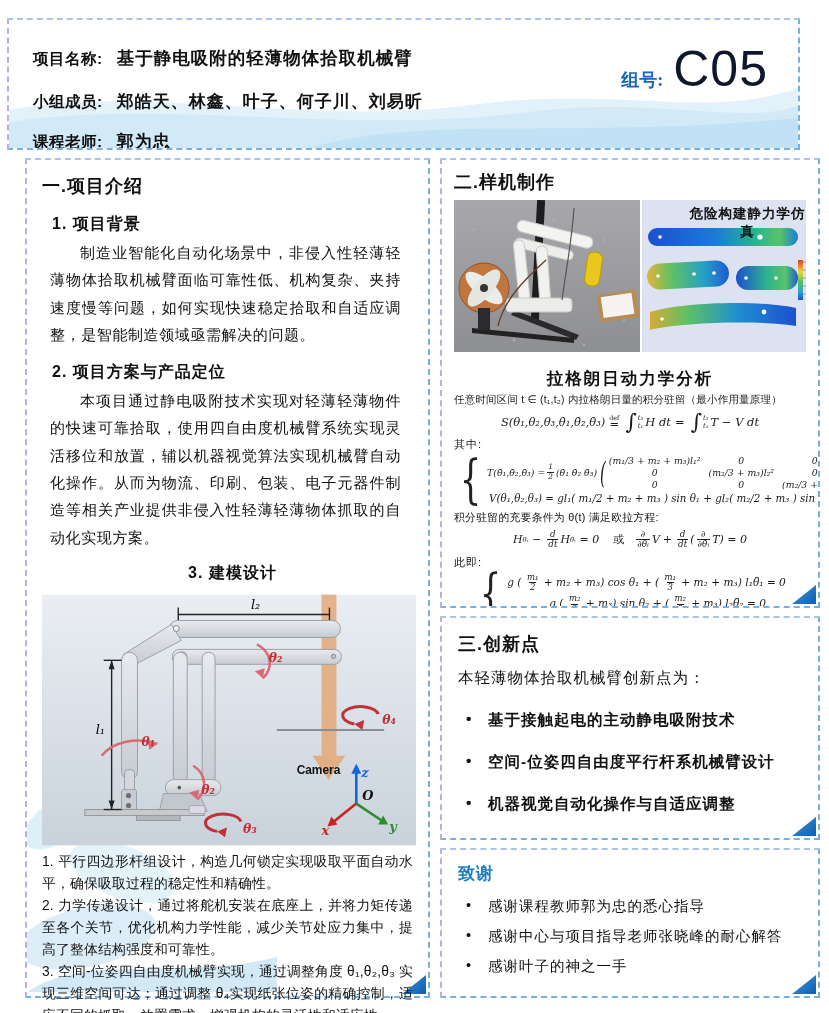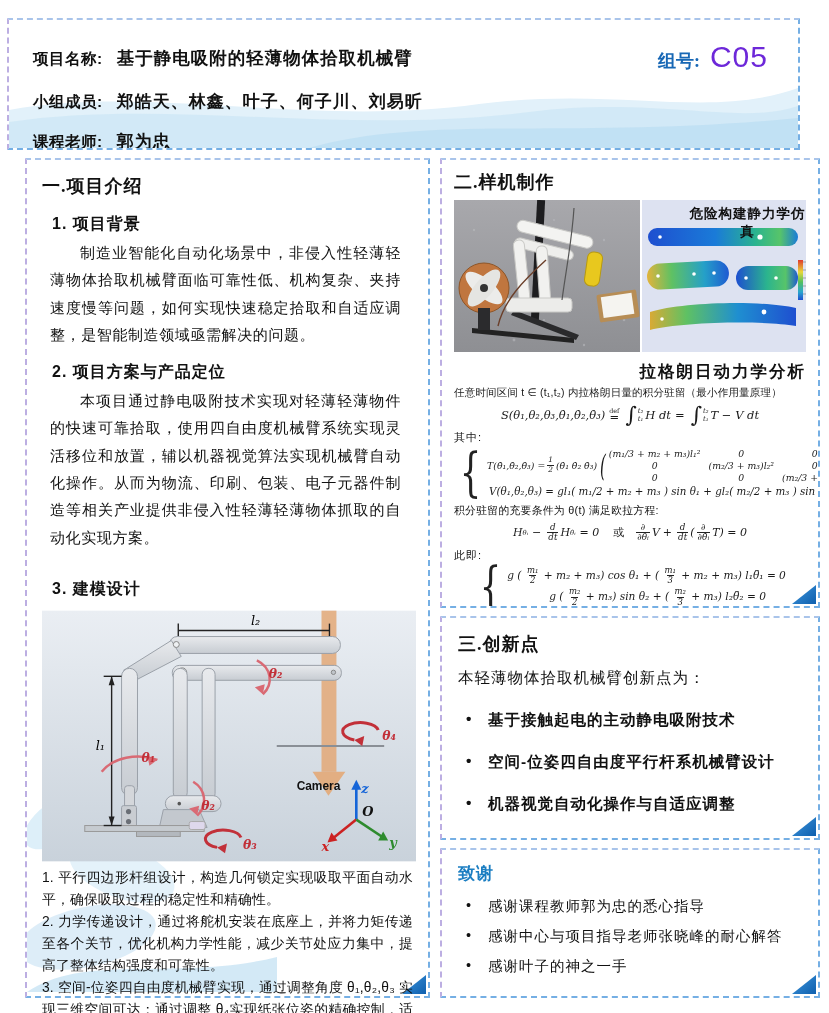--- a/index.html
+++ b/index.html
@@ -22,25 +22,25 @@
   }
 
   
   .hdr { left:7px; top:18px; width:793px; height:132px; overflow:hidden; }
   .hdr-row { position:absolute; left:24px; display:flex; align-items:baseline; z-index:2; }
   .hdr-label { font-weight:bold; font-size:15.5px; letter-spacing:.5px; }
   .hdr-value { font-weight:bold; font-size:17px; margin-left:14px; letter-spacing:1px; }
   .hdr-title { font-size:17.5px; }
   .group { position:absolute; right:30px; top:20px; display:flex; align-items:baseline; z-index:2; }
   .group-label { color:#1767b5; font-weight:bold; font-size:18px;font-family:Liberation Serif, serif; }
-  .group-id { color:#6d28d9; font-size:30px; margin-left:10px; letter-spacing:1px; }
+  .group-id { color:#0f172a; font-size:50px; margin-left:10px; letter-spacing:1px; }
   .hdr-waves { position:absolute; left:0; bottom:0; width:100%; height:78px; z-index:1; }
 
   
-  .sec-title { font-weight:bold; font-size:18px; letter-spacing:1px;font-family:Liberation Serif, serif; }
+  .sec-title { font-weight:bold; font-size:18px; letter-spacing:1px; }
   .sub-title { font-weight:bold; font-size:16px; letter-spacing:1px; margin-left:10px; }
   .para {
     font-size:15px; line-height:1.82; letter-spacing:.6px;
     text-align:justify; text-indent:2em; margin:4px 12px 0 8px;
   }
 
   
   .left-panel { left:25px; top:158px; width:405px; height:840px; }
   .left-inner { position:relative; z-index:1; padding:14px 15px 0 15px; }
   .deco-left { position:absolute; left:0; bottom:4px; width:250px; height:240px; z-index:0; }
@@ -50,21 +50,21 @@
 
   
   .proto-panel { left:440px; top:158px; width:380px; height:450px; overflow:hidden; }
   .proto-inner { padding:10px 12px 0 12px; }
   .img-row { display:flex; gap:2px; margin-top:6px; }
   .photo-box { width:186px; height:152px; overflow:hidden; }
   .fea-box { position:relative; width:164px; height:152px; overflow:hidden; }
   .fea-title { position:absolute; top:5px; left:0; width:100%; text-align:center;
                font-weight:bold; font-size:13.5px; letter-spacing:1px; z-index:2;padding-left:47px; }
 
-  .dyn-title { text-align:right; font-weight:bold; font-size:16.5px; letter-spacing:2px; margin-top:9px; }
+  .dyn-title { text-align:center; font-weight:bold; font-size:16.5px; letter-spacing:2px; margin-top:16px; }
   .dyn-intro { font-size:10.5px; margin-top:3px; letter-spacing:.2px; }
 
   .eq { font-family:"DejaVu Serif","Liberation Serif",serif; font-style:italic; color:#1a1a1a; }
   .eq-row { display:flex; align-items:center; justify-content:center; }
   .plain { font-style:normal; font-family:"Liberation Sans","DejaVu Sans",sans-serif; }
 
   .defeq { display:inline-flex; flex-direction:column; align-items:center; line-height:.75; margin:0 4px; }
   .defeq .d { font-size:.55em; font-style:normal; }
 
   .int { display:inline-flex; align-items:center; margin:0 2px; }
@@ -156,21 +156,21 @@
     </svg>
     <div class="left-inner">
       <div class="sec-title">一.项目介绍</div>
 
       <div class="sub-title" style="margin-top:16px;">1. 项目背景</div>
       <p class="para">制造业智能化自动化场景中，非侵入性轻薄轻薄物体拾取机械臂面临可靠性低、机构复杂、夹持速度慢等问题，如何实现快速稳定拾取和自适应调整，是智能制造领域亟需解决的问题。</p>
 
       <div class="sub-title" style="margin-top:14px;">2. 项目方案与产品定位</div>
       <p class="para">本项目通过静电吸附技术实现对轻薄轻薄物件的快速可靠拾取，使用四自由度机械臂系统实现灵活移位和放置，辅以机器视觉算法实现机械臂自动化操作。从而为物流、印刷、包装、电子元器件制造等相关产业提供非侵入性轻薄轻薄物体抓取的自动化实现方案。</p>
 
-      <div class="sub-title" style="margin-top:28px;">3. 建模设计</div>
+      <div class="sub-title" style="margin-top:12px;text-align:center;">3. 建模设计</div>
 
       <div class="diagram-wrap">
         <svg viewBox="0 0 376 252" width="374" height="252">
           <defs>
             <linearGradient id="bgG" x1="0" y1="0" x2="0" y2="1">
               <stop offset="0" stop-color="#eaeef3"></stop>
                 <stop offset="1" stop-color="#c9d2db"></stop>
             </linearGradient>
             <linearGradient id="linkG" x1="0" y1="0" x2="0" y2="1">
               <stop offset="0" stop-color="#e8eaed"></stop>

